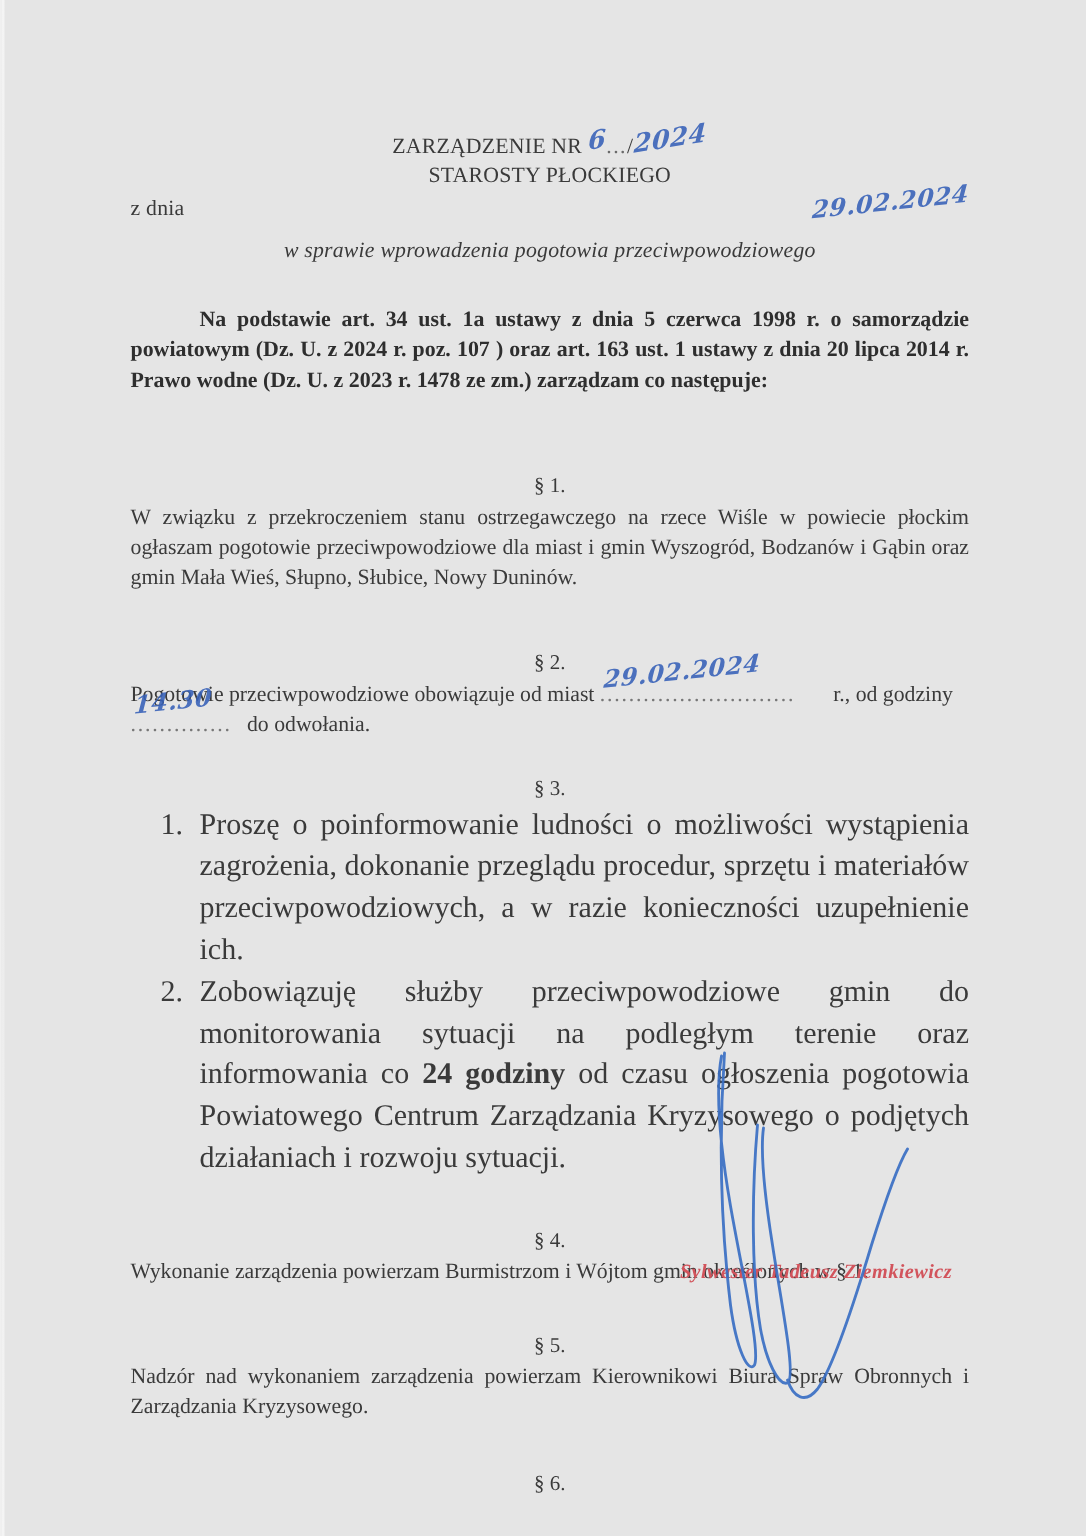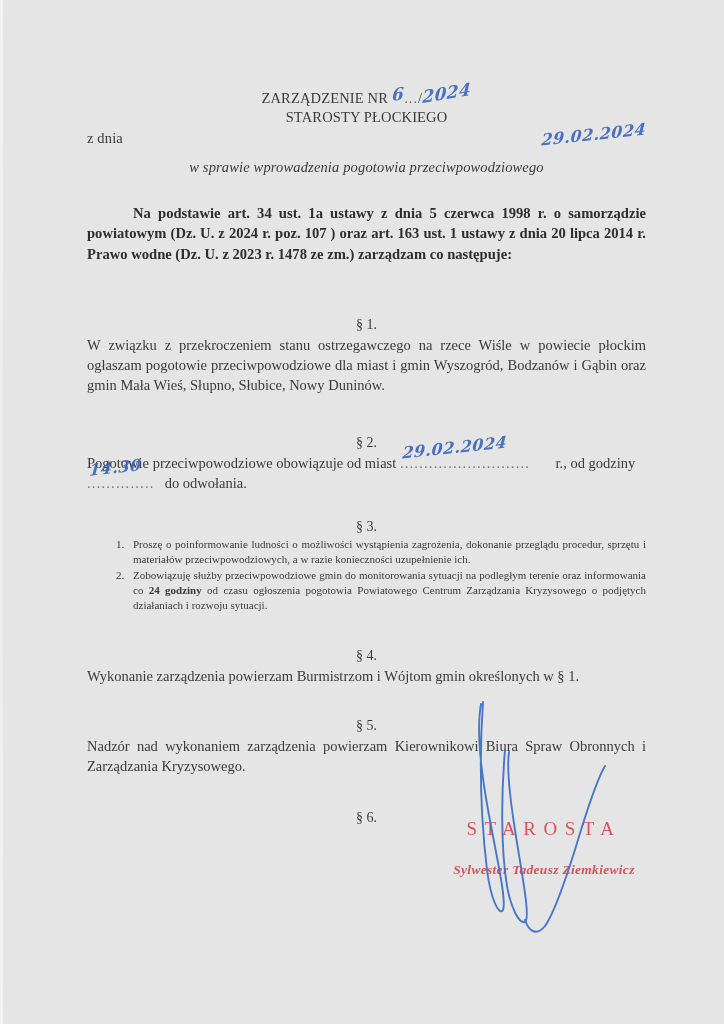--- a/index.html
+++ b/index.html
@@ -109,21 +109,21 @@
   .sec1 { margin-top: 52px; }
   .sec2 { margin-top: 40px; position: relative; }
   .sec3 { margin-top: 26px; }
   .sec4 { margin-top: 34px; }
   .sec5 { margin-top: 32px; }
   .sec6 { margin-top: 34px; }
 
   .numlist {
     margin: 0;
     padding-left: 40px;
-    font-size: 11px;
+    font-size: 20px;
     line-height: 1.38;
     font-family: Liberation Serif, serif;
   }
   .numlist li {
     text-align: justify;
     margin-bottom: 1px;
     color: #3a3a3a;
     padding-left: 6px;
   }
   .fill-slot {
@@ -250,21 +250,20 @@
     </div>
 
     <div class="sec6">
       <div class="sec-mark">§ 6.</div>
     </div>
 
   </div>
 
   <div class="sign-area">
     <div class="stamp">
-      <div class="stamp-title">STAROSTA</div>
       <div class="stamp-name">Sylwester Tadeusz Ziemkiewicz</div>
     </div>
     <svg class="signature-svg" viewBox="0 0 230 250">
       <g fill="none" stroke="#3a6fc4" stroke-width="1.9" stroke-linecap="round" stroke-linejoin="round" opacity="0.92">
         <path d="M62,2 C58,60 60,120 66,170 C70,200 78,216 82,210 C86,200 74,150 66,104 C58,58 56,26 60,4"></path>
         <path d="M84,50 C80,96 80,150 86,186 C90,208 98,224 104,222 C110,218 100,170 94,130 C88,92 86,66 88,52"></path>
         <path d="M104,220 C108,232 116,236 124,226 C134,212 148,170 160,130 C170,98 178,76 184,66"></path>
       </g>
     </svg>
   </div>

